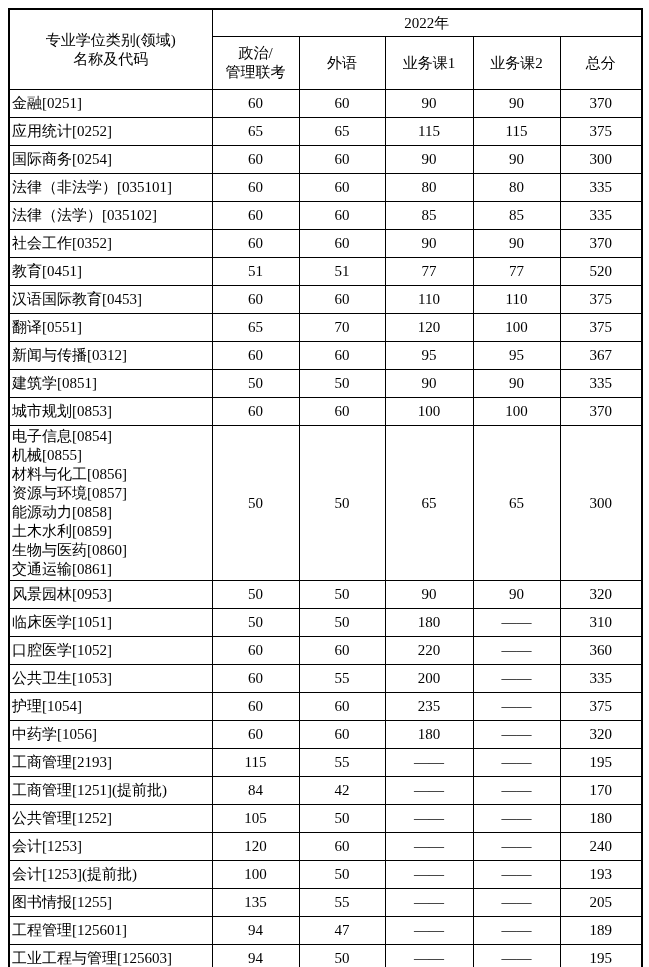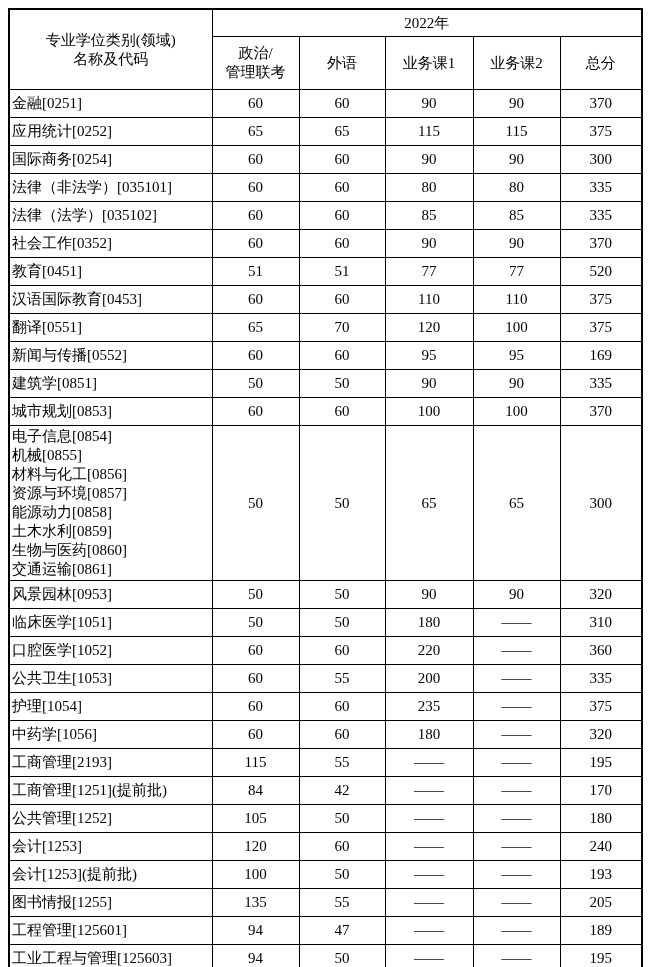--- a/index.html
+++ b/index.html
@@ -164,26 +164,26 @@
         </tr>
         <tr>
           <td class="name-cell">翻译[0551]</td>
           <td class="num-cell">65</td>
           <td class="num-cell">70</td>
           <td class="num-cell">120</td>
           <td class="num-cell">100</td>
           <td class="num-cell">375</td>
         </tr>
         <tr>
-          <td class="name-cell">新闻与传播[0552]</td>
+          <td class="name-cell">新闻与传播[0312]</td>
           <td class="num-cell">60</td>
           <td class="num-cell">60</td>
           <td class="num-cell">95</td>
           <td class="num-cell">95</td>
-          <td class="num-cell">169</td>
+          <td class="num-cell">367</td>
         </tr>
         <tr>
           <td class="name-cell">建筑学[0851]</td>
           <td class="num-cell">50</td>
           <td class="num-cell">50</td>
           <td class="num-cell">90</td>
           <td class="num-cell">90</td>
           <td class="num-cell">335</td>
         </tr>
         <tr>

